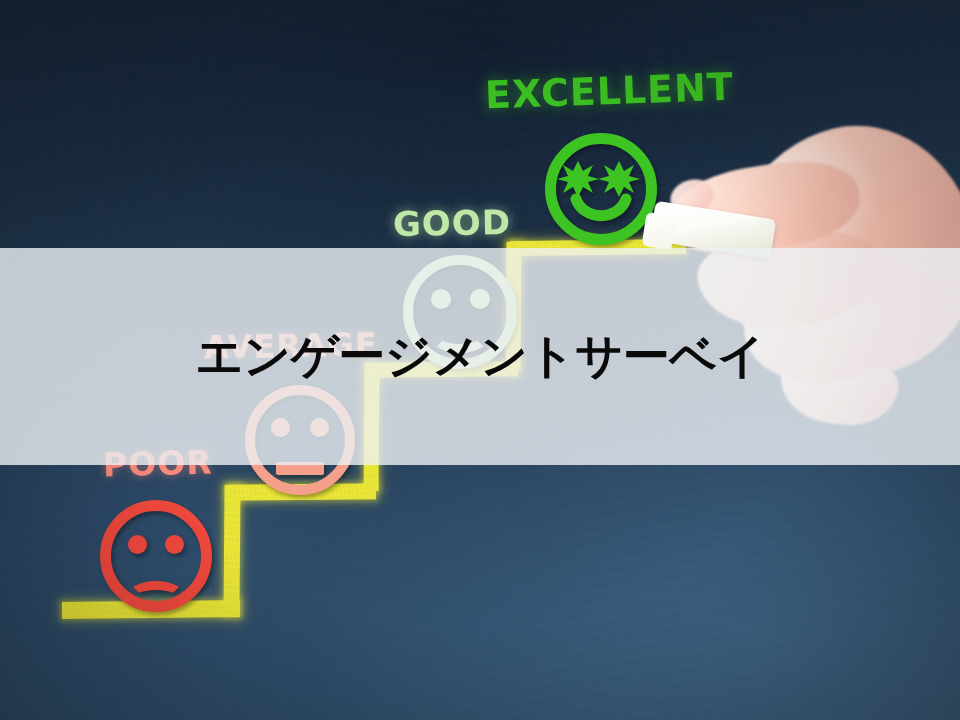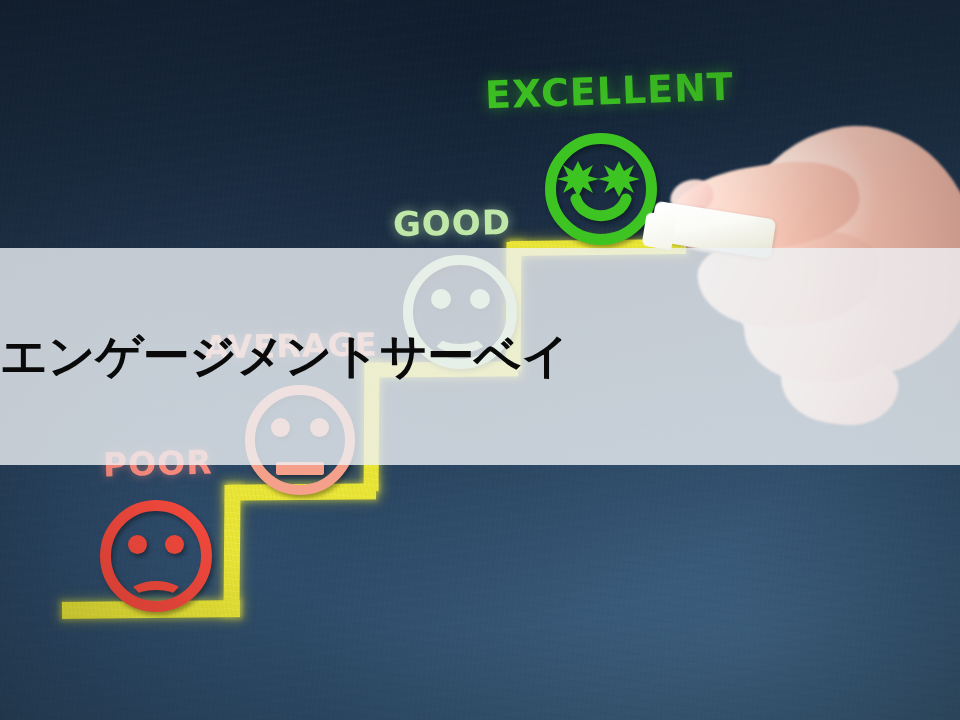--- a/index.html
+++ b/index.html
@@ -180,21 +180,21 @@
   }
 
   
   .caption-band {
     position: absolute;
     left: 0;
     width: 960px;
     background: rgba(238,241,245,0.80);
     display: flex;
     flex-direction: column;
-    align-items: flex-start;
+    align-items: center;
     justify-content: center;
     gap: 0;
   }
   .caption-line {
     color: #0a0a0a;
     font-family: "DejaVu Sans", "Liberation Sans", sans-serif;
     font-weight: 700;
     white-space: nowrap;
     line-height: 1.12;
     text-align: center;

